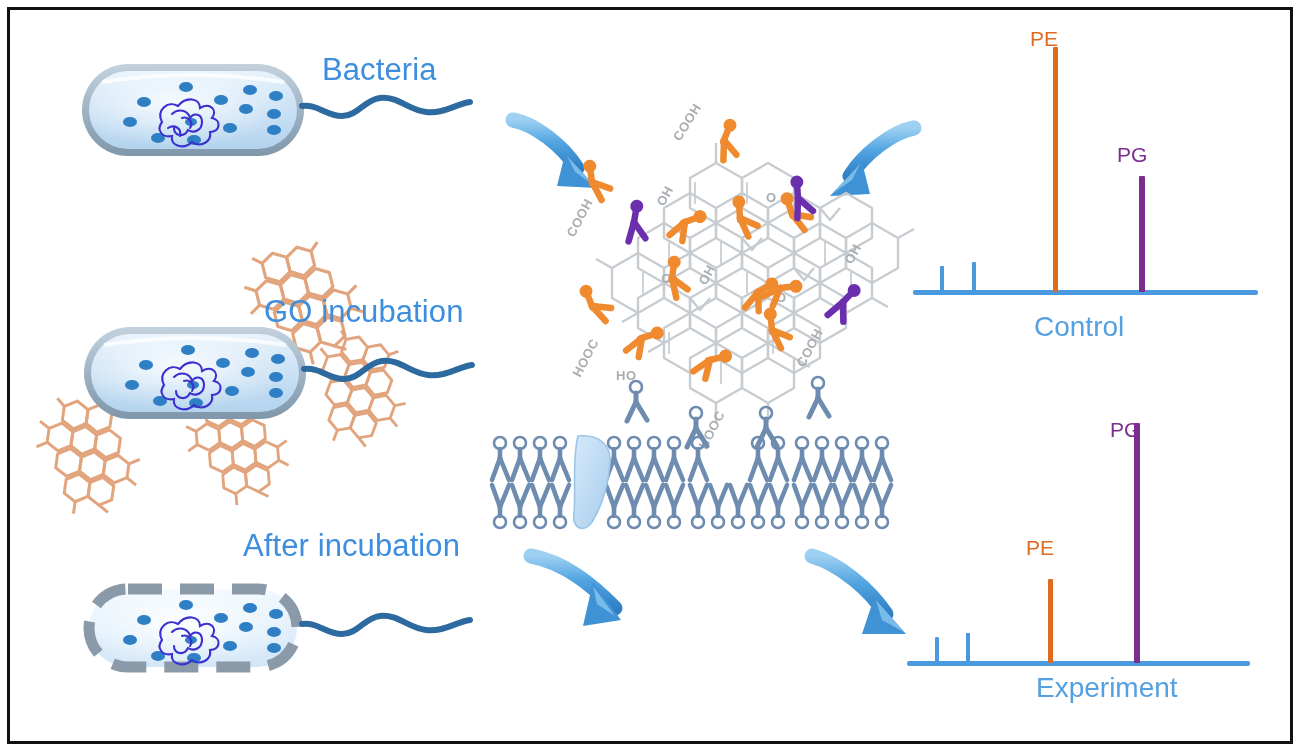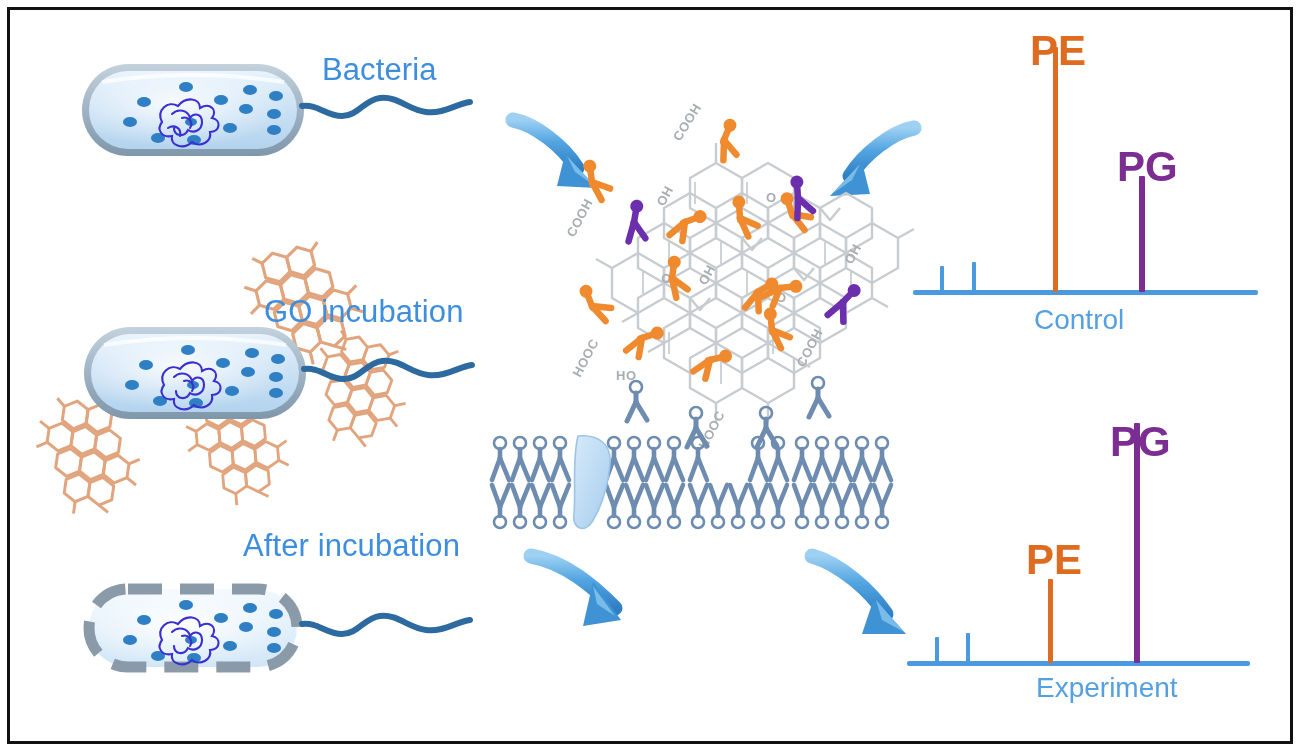--- a/index.html
+++ b/index.html
@@ -41,22 +41,22 @@
   }
 
   .spec-caption {
     position: absolute;
     color: #55a0e0;
     font-size: 28px;
     white-space: nowrap;
   }
   .peak-label {
     position: absolute;
-    font-size: 42px;
-    font-weight: bold;
+    font-size: 21px;
+    font-weight: normal;
     white-space: nowrap;
   }
 
   
   .spectrum { position: absolute; }
   .baseline {
     position: absolute;
     background: #4b9ae0;
     height: 5px;
     border-radius: 2px;
@@ -635,21 +635,21 @@
     <div class="baseline" style="left:913px; top:290px; width:345px;"></div>
 
     <div class="peak" style="left:940px; top:266px; width:4px; height:26px; background:#4b9ae0;"></div>
     <div class="peak" style="left:972px; top:262px; width:4px; height:30px; background:#4b9ae0;"></div>
     <div class="peak" style="left:1053px; top:47px; width:5px; height:245px; background:#dd6b20;"></div>
     <div class="peak" style="left:1139px; top:176px; width:6px; height:116px; background:#7b2d91;"></div>
 
     <div class="peak-label" style="left:1030px; top:27px; color:#dd6b20;">PE</div>
     <div class="peak-label" style="left:1117px; top:143px; color:#7b2d91;">PG</div>
 
-    <div class="spec-caption" style="left:1034px; top:304px;">Control</div>
+    <div class="spec-caption" style="left:1034px; top:311px;">Control</div>
   </div>
 
   <div class="spectrum" style="left:0; top:0; width:1300px; height:751px;">
 
     <div class="baseline" style="left:907px; top:661px; width:343px;"></div>
 
     <div class="peak" style="left:935px; top:637px; width:4px; height:26px; background:#4b9ae0;"></div>
     <div class="peak" style="left:966px; top:633px; width:4px; height:30px; background:#4b9ae0;"></div>
     <div class="peak" style="left:1048px; top:579px; width:5px; height:84px; background:#dd6b20;"></div>
     <div class="peak" style="left:1134px; top:423px; width:6px; height:240px; background:#7b2d91;"></div>

